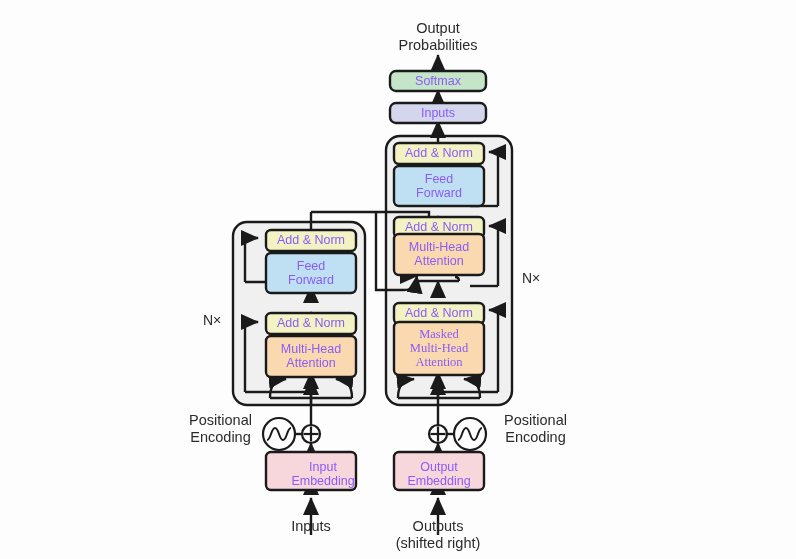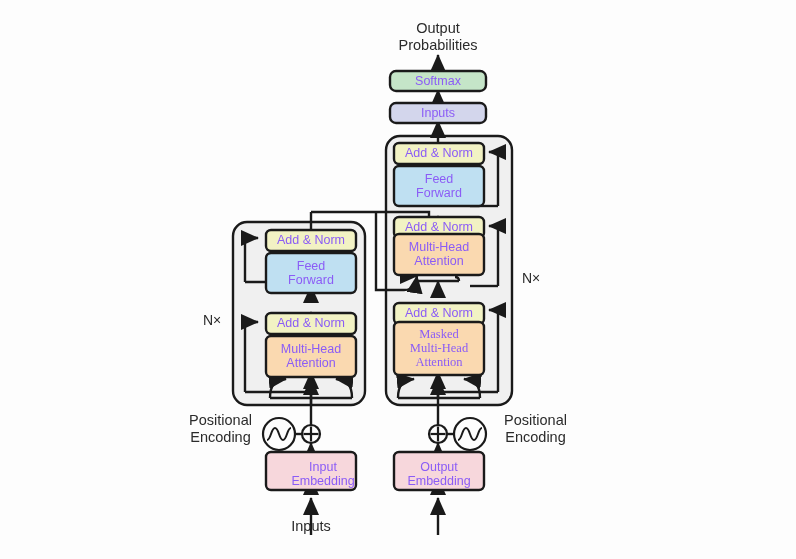--- a/index.html
+++ b/index.html
@@ -209,14 +209,16 @@
 
 <div class="nx" style="left:203px;top:312px;">N×</div>
 <div class="nx" style="left:522px;top:270px;">N×</div>
 
 <div class="lbl" style="left:178px;top:412px;width:85px;text-align:center;">Positional
 Encoding</div>
 <div class="lbl" style="left:488px;top:412px;width:95px;text-align:center;">Positional
 Encoding</div>
 
 <div class="lbl" style="left:256px;top:518px;width:110px;">Inputs</div>
+<div class="lbl" style="left:373px;top:518px;width:130px;">Outputs
+(shifted right)</div>
 
 </div>
 
 </body></html>

